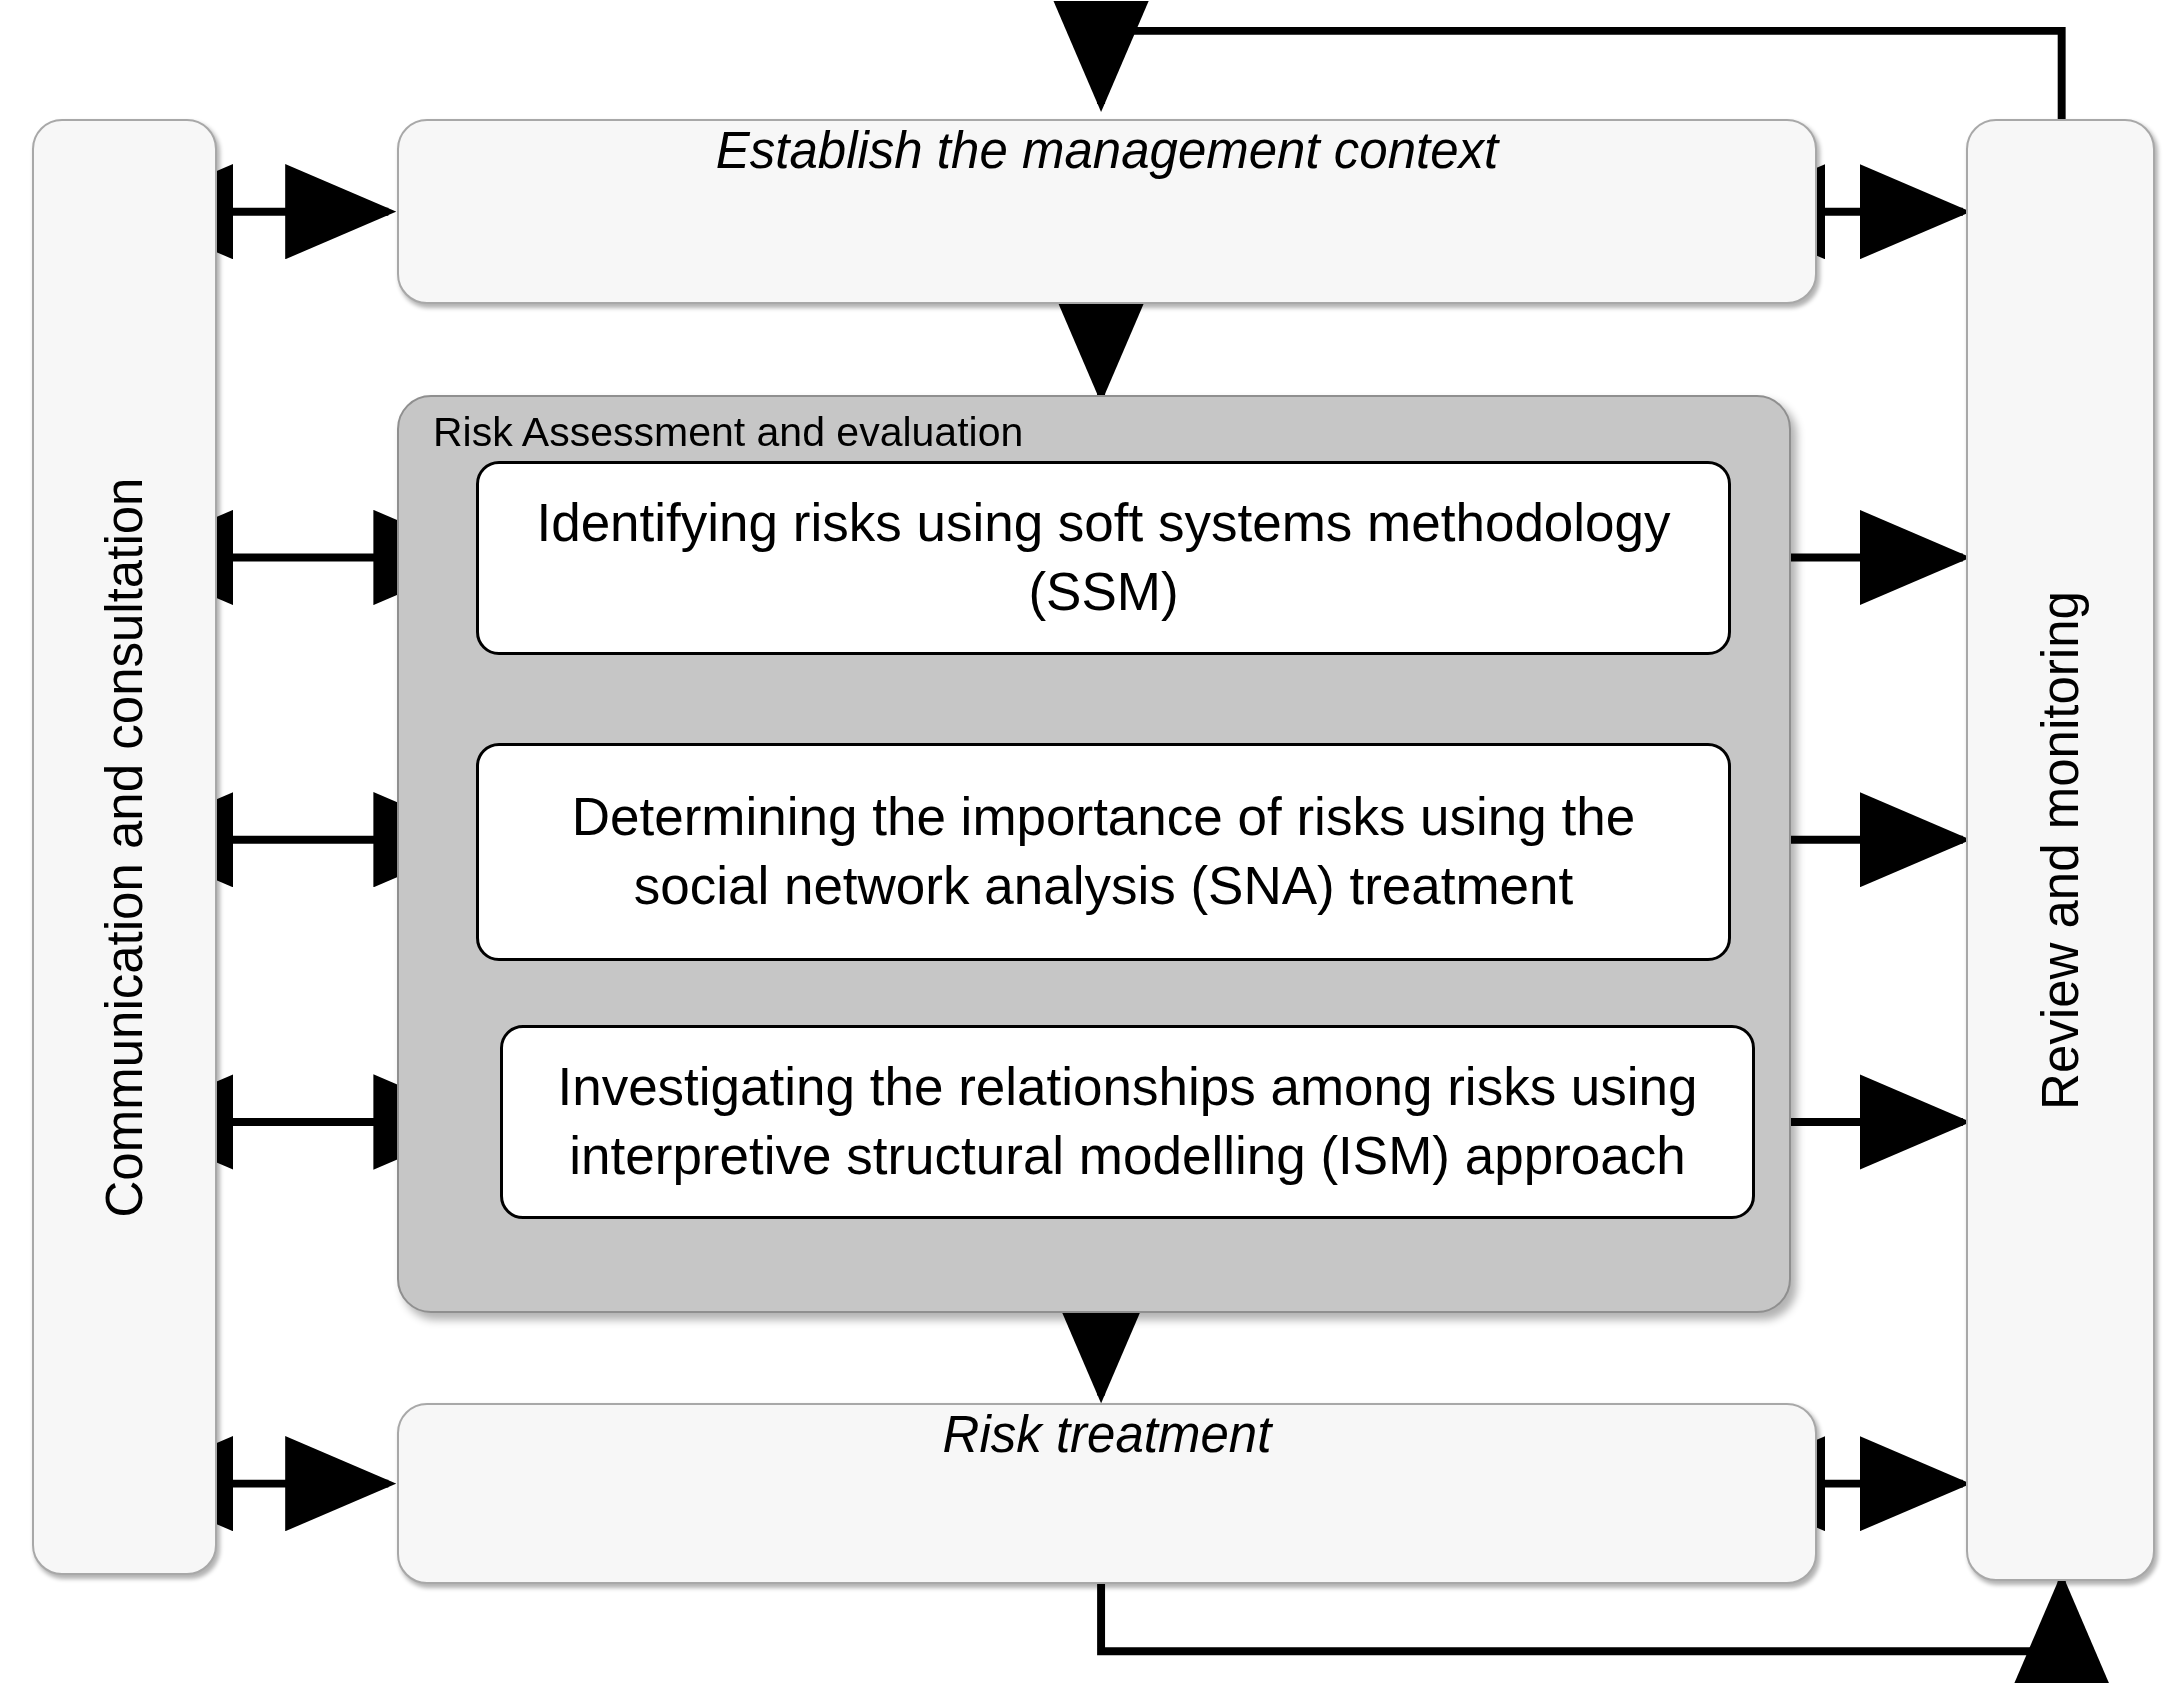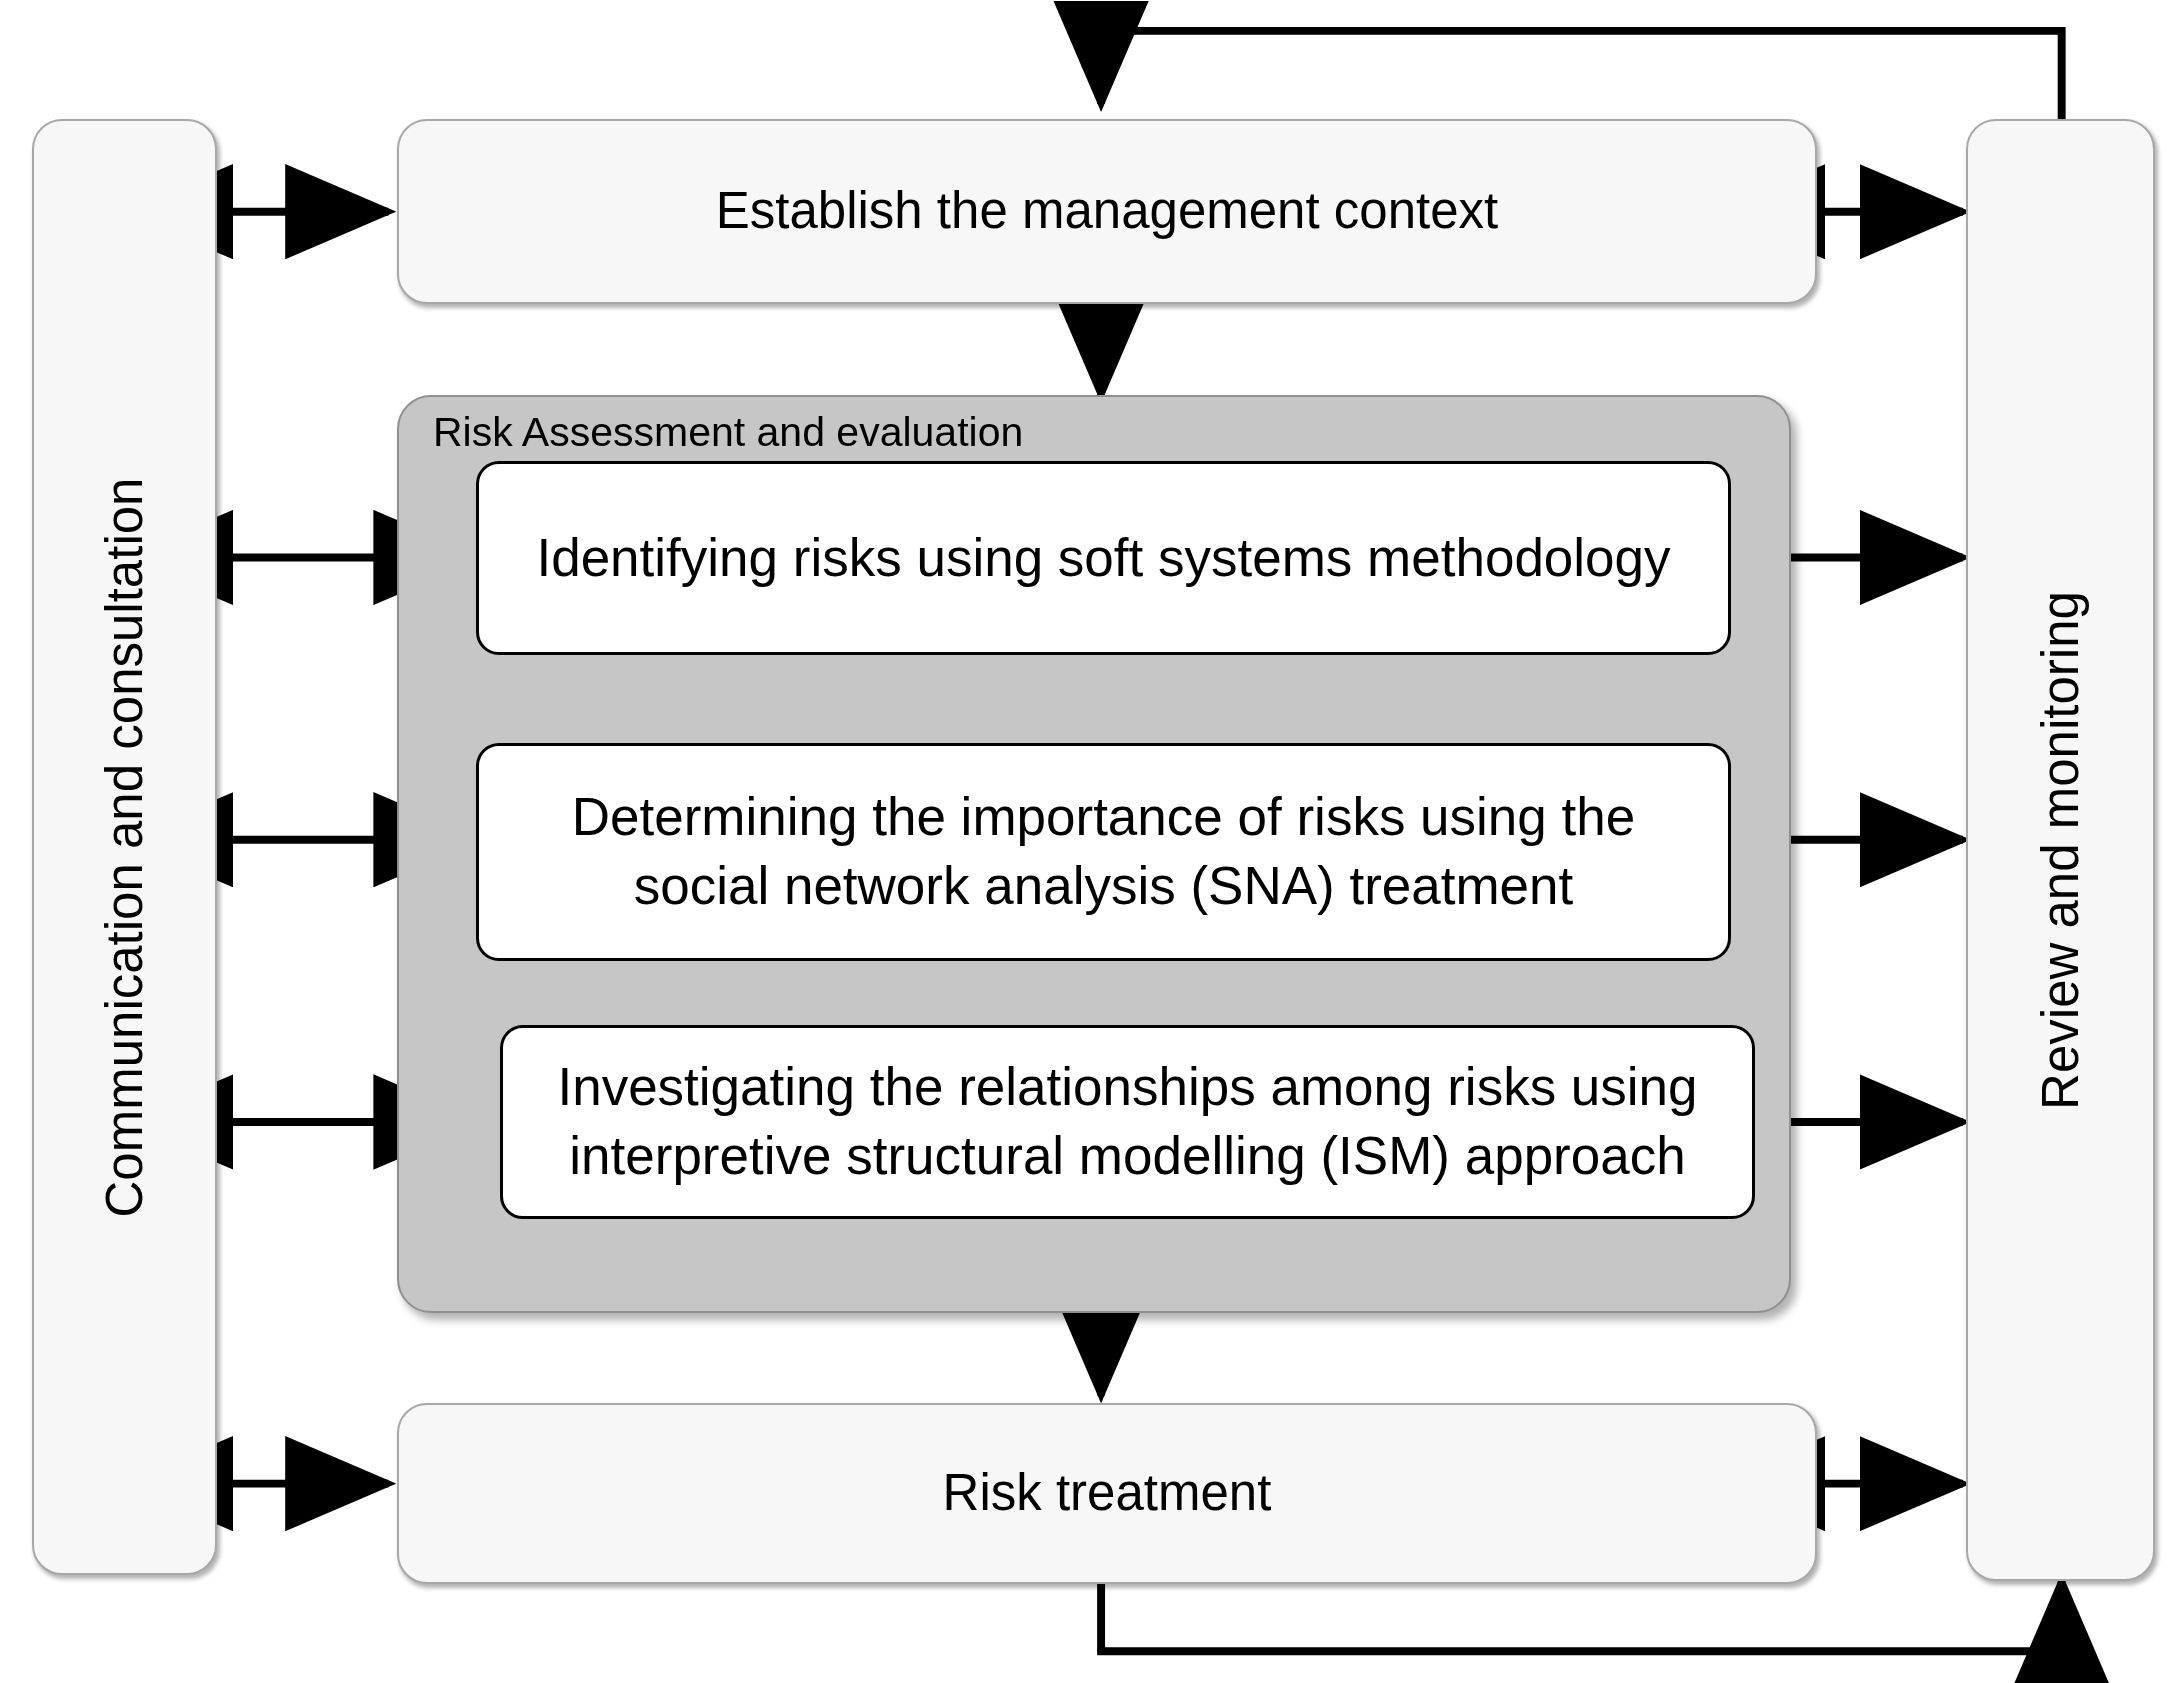--- a/index.html
+++ b/index.html
@@ -20,24 +20,25 @@
 
   
   .box {
     position: absolute;
     box-sizing: border-box;
     background: #f7f7f7;
     border: 2.6px solid #a8a8a8;
     border-radius: 30px;
     box-shadow: 2.6px 3.5px 4.4px rgba(0,0,0,0.30);
     display: flex;
-    align-items: center;
+    align-items: flex-start;
     justify-content: center;
     text-align: center;
     color: #000000;
+    font-style: italic;
   }
 
   .box-label {
     font-size: 51px;
     line-height: 1.18;
     white-space: nowrap;
   }
 
   
   .sidebar {
@@ -190,20 +191,21 @@
     <span class="box-label">Establish the management context</span>
   </div>
 
   <div id="group-risk-assessment" style="left:397px; top:395px; width:1394px; height:918px;">
     <span class="group-title">Risk Assessment and evaluation</span>
   </div>
 
   <div class="step" id="step-1" style="left:476px; top:461px; width:1255px; height:194px;">
     <div class="step-label">
       <div>Identifying risks using soft systems methodology</div>
+      <div>(SSM)</div>
     </div>
   </div>
 
   <div class="step" id="step-2" style="left:476px; top:743px; width:1255px; height:218px;">
     <div class="step-label">
       <div>Determining the importance of risks using the</div>
       <div>social network analysis (SNA) treatment</div>
     </div>
   </div>
 

